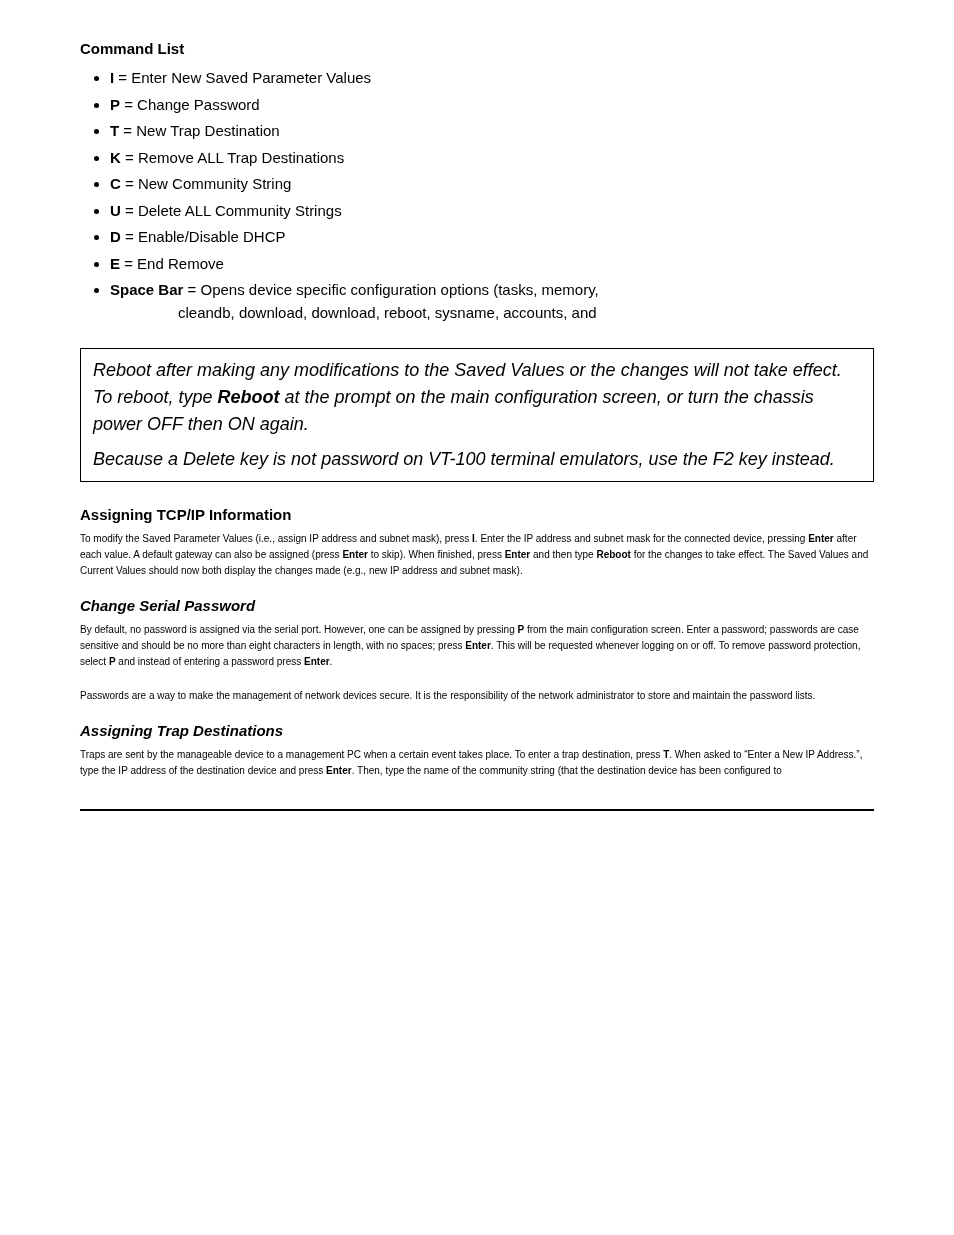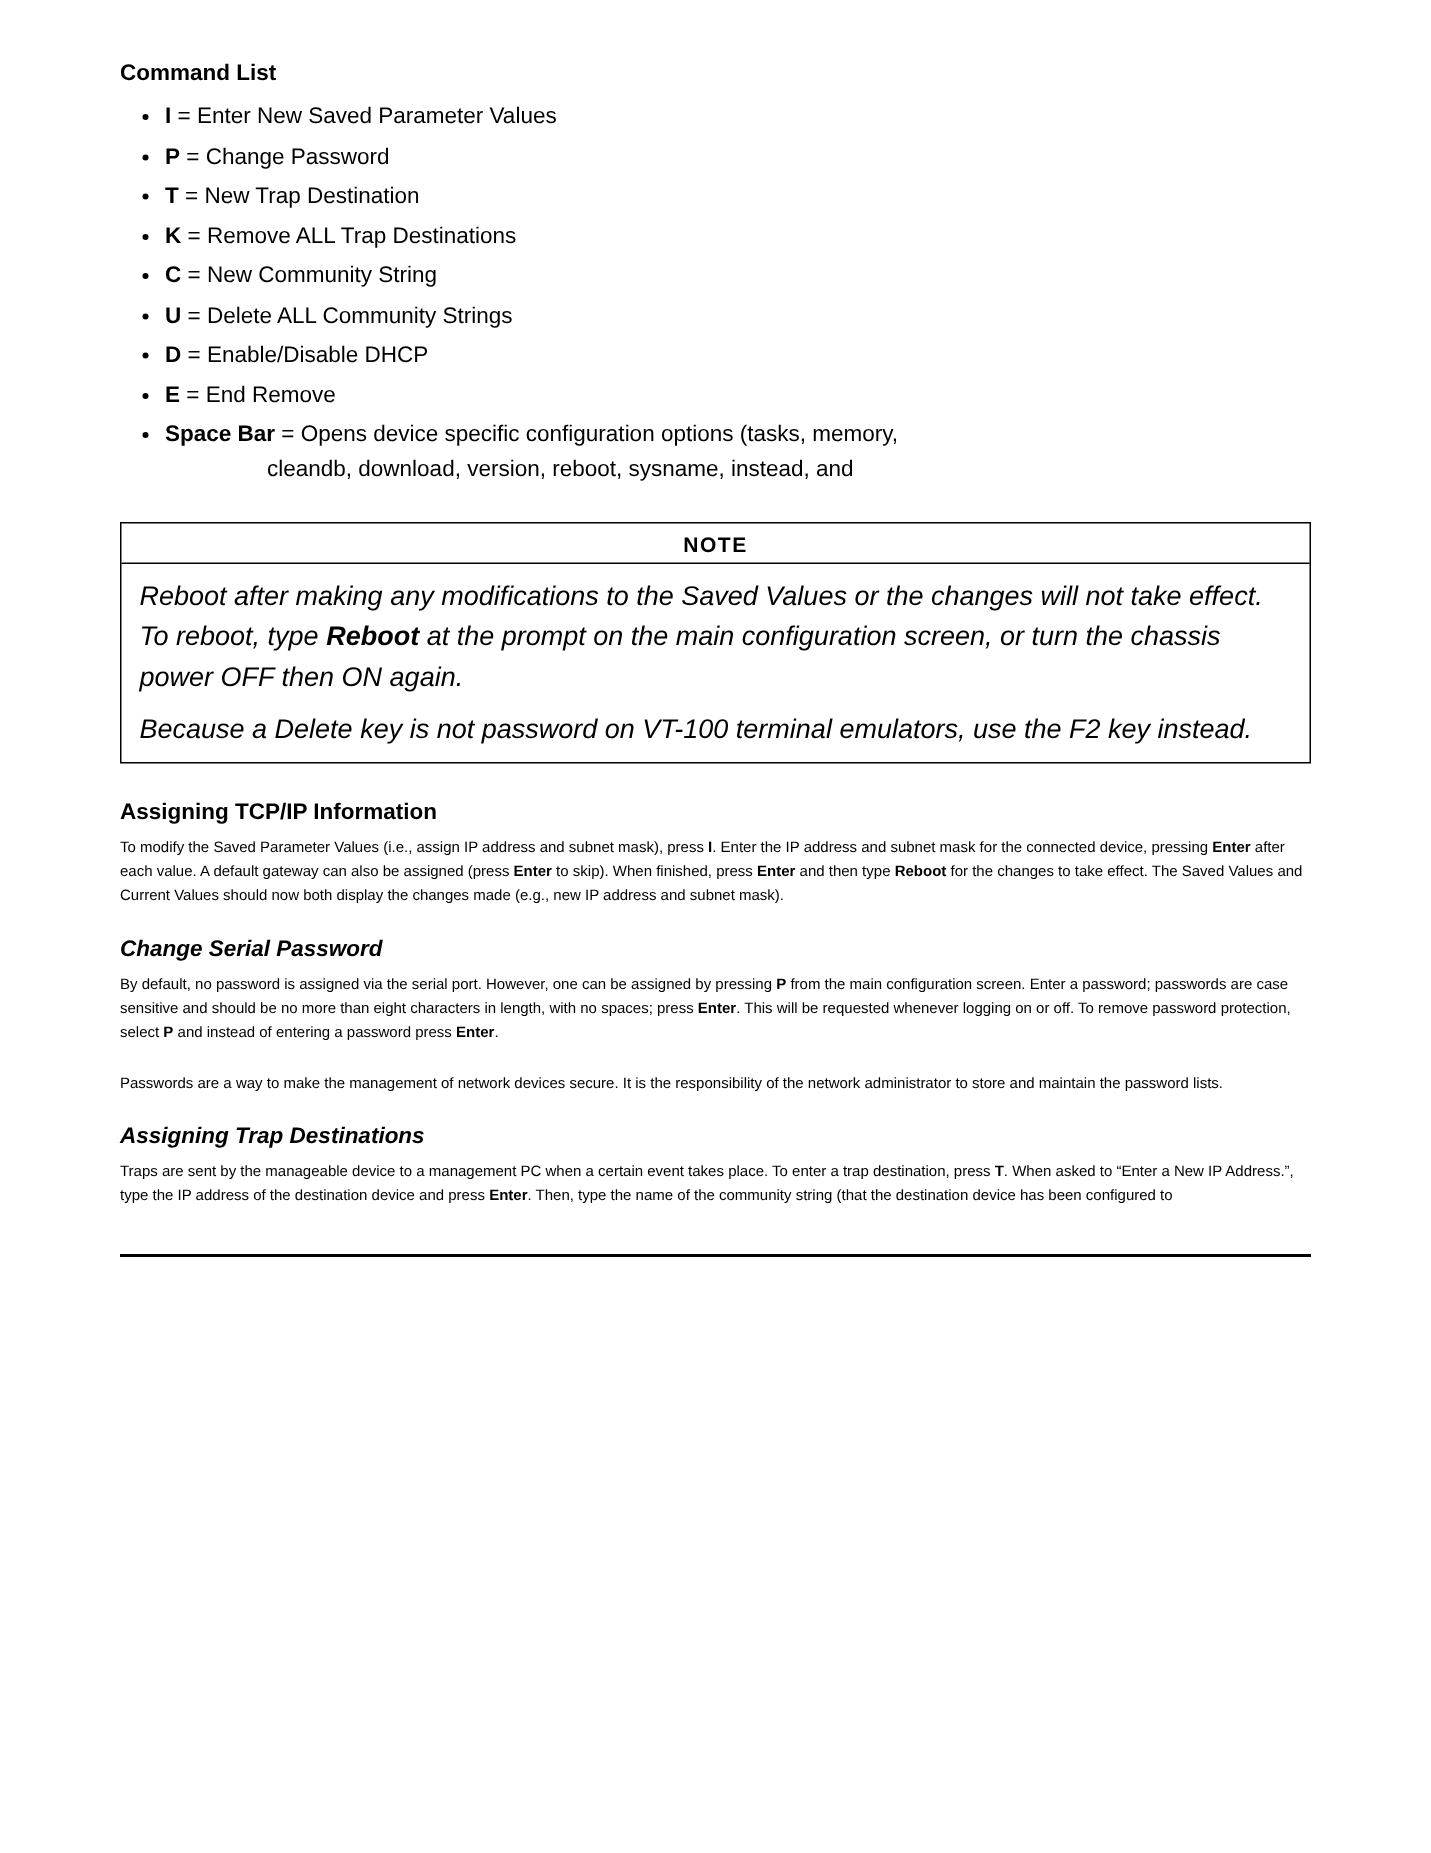--- a/index.html
+++ b/index.html
@@ -148,27 +148,26 @@
         <span class="cmd-key">U</span><span> = Delete ALL Community Strings</span>
       </li>
       <li>
         <span class="cmd-key">D</span><span> = Enable/Disable DHCP</span>
       </li>
       <li>
         <span class="cmd-key">E</span><span> = End Remove</span>
       </li>
       <li>
         <span class="cmd-key">Space Bar</span><span> =  Opens device specific configuration options (tasks, memory,</span>
-        <span class="spacebar-indent">cleandb, download, version, reboot, sysname, instead, and</span>
+        <span class="spacebar-indent">cleandb, download, download, reboot, sysname, accounts, and</span>
       </li>
     </ul>
   </div>
 
   <div class="note-box">
-    <div class="note-title">NOTE</div>
     <div class="note-body">
       <p>
         <em><span>Reboot after making any modifications to the Saved Values or the changes will not take effect.  To reboot, type </span><strong>Reboot</strong><span> at the prompt on the main configuration screen, or turn the chassis power OFF then ON again.</span></em>
       </p>
       <p>
         <em>Because a Delete key is not password on VT-100 terminal emulators, use the F2 key instead.</em>
       </p>
     </div>
   </div>
 

